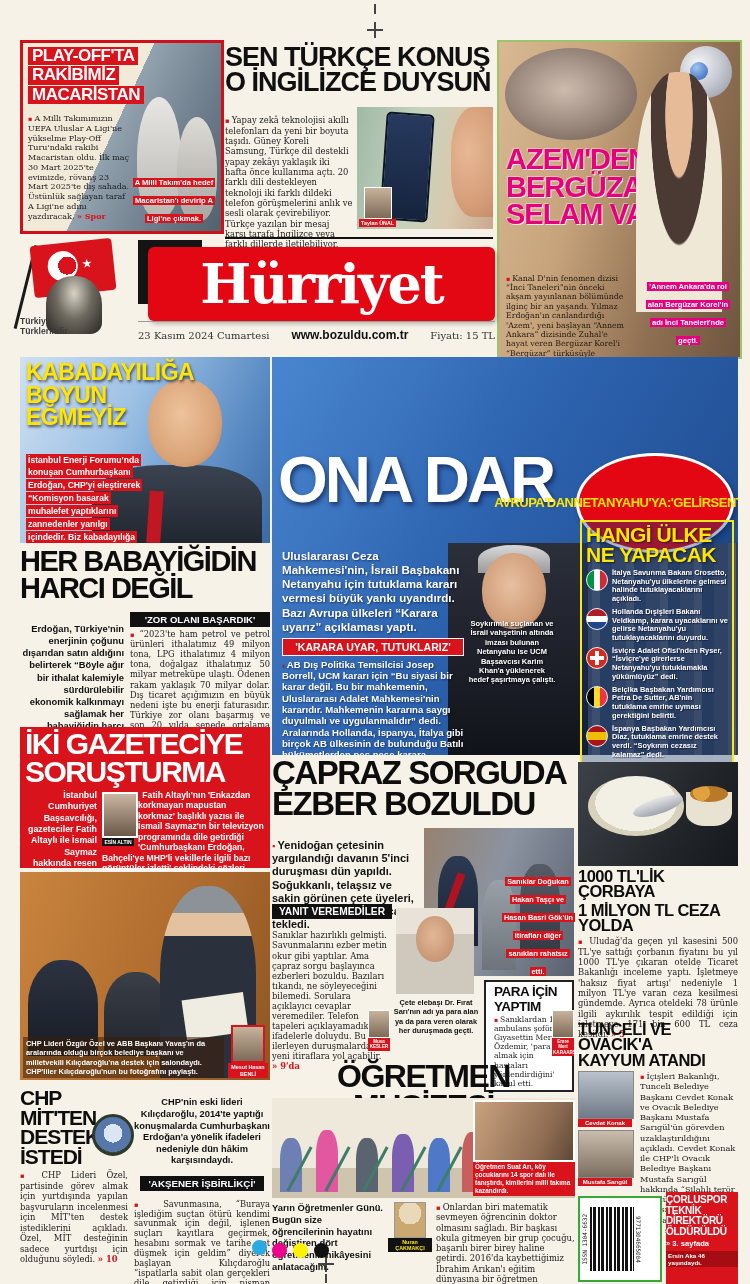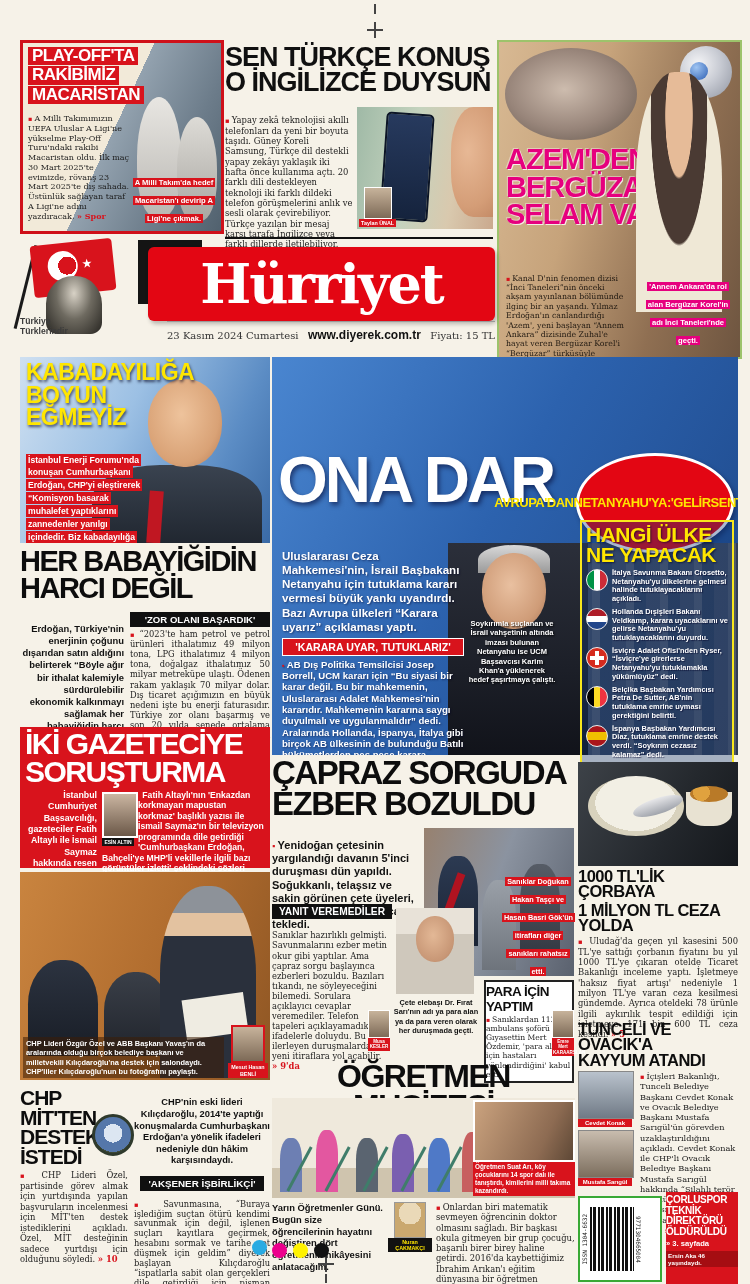--- a/index.html
+++ b/index.html
@@ -57,21 +57,21 @@
     background:radial-gradient(circle at 65% 50%, transparent 0 9px, #fff 9px);}
   .mh-star{position:absolute;left:50px;top:16px;color:#fff;font-size:12px;}
   .mh-bust{position:absolute;left:26px;top:36px;width:56px;height:58px;
     background:radial-gradient(ellipse at 50% 30%,#d8d2c6 0%,#6e6a60 45%,#262420 100%);border-radius:48% 48% 20% 20%;}
   .mh-slogan{position:absolute;left:0;bottom:16px;font-size:8.6px;font-weight:bold;color:#3c3c3c;line-height:1.15;}
   .mh-black{position:absolute;left:118px;top:0;width:64px;height:64px;background:#141414;}
   .mh-red{position:absolute;left:128px;top:7px;width:347px;height:74px;background:#e30613;border-radius:6px;
     display:flex;align-items:center;justify-content:center;box-shadow:2px 3px 4px rgba(0,0,0,.25);}
   .mh-red span{font-family:"DejaVu Serif",serif;font-weight:bold;color:#fff;font-size:54px;letter-spacing:-2px;}
   .mh-row{position:absolute;left:118px;right:0;bottom:8px;height:20px;border-top:1px solid #9a9a9a;
-    display:flex;align-items:center;justify-content:space-between;padding-top:3px;margin-left:29px;}
+    display:flex;align-items:center;justify-content:space-between;padding-top:3px;}
   .mh-date{font-family:"DejaVu Serif",serif;font-size:10px;color:#333;}
   .mh-web{font-size:12px;font-weight:bold;color:#111;}
   .mh-price{font-family:"DejaVu Serif",serif;font-size:10px;color:#333;}
   
   .kabadayi{left:20px;top:357px;width:250px;height:186px;
     background:linear-gradient(115deg,#cfe0f1 0%,#9cc0e4 40%,#5b8cc4 75%,#3a6aa6 100%);overflow:hidden;}
   .kb-face{position:absolute;right:48px;top:22px;width:74px;height:88px;border-radius:48%;
     background:radial-gradient(ellipse at 45% 40%,#eec39c 0%,#d9a276 65%,#b57952 100%);}
   .kb-suit{position:absolute;right:8px;bottom:-8px;width:170px;height:86px;border-radius:40% 40% 0 0;
     background:linear-gradient(180deg,#3a4350,#1e242d);}
@@ -170,21 +170,21 @@
     font-size:10.2px;text-align:center;padding:2px 0;}
   .cz-body{position:absolute;left:0;top:164px;width:118px;font-size:8.4px;line-height:1.2;color:#222;}
   .cz-firat{position:absolute;left:124px;top:150px;width:78px;height:86px;
     background:linear-gradient(180deg,#e8e2d8 0 30%,#cfc8bc 30% 100%);overflow:hidden;}
   .cz-fface{position:absolute;left:20px;top:8px;width:38px;height:46px;border-radius:48%;
     background:radial-gradient(ellipse at 45% 42%,#e3b896 0%,#c79675 70%,#9e6f4e 100%);}
   .cz-cap1{position:absolute;left:120px;top:240px;width:88px;font-size:7.4px;font-weight:bold;text-align:center;line-height:1.25;color:#111;}
   .cz-cap2{position:absolute;right:0;top:112px;width:72px;text-align:center;}
   .cz-cap2 span{background:#d8131c;color:#fff;font-weight:bold;font-size:7.3px;line-height:1.35;padding:0 2px;
     -webkit-box-decoration-break:clone;box-decoration-break:clone;}
-  .cz-box{position:absolute;left:212px;top:222px;width:90px;background:#fff;border:2px solid #222;padding:2px 0;box-sizing:border-box;}
+  .cz-box{position:absolute;left:212px;top:222px;width:90px;background:#fff;border:2px solid #222;padding:2px 8px;box-sizing:border-box;}
   .cz-boxtitle{font-size:13.5px;font-weight:900;letter-spacing:-.5px;color:#0d0d0d;}
   .cz-boxbody{font-size:7.6px;line-height:1.2;color:#222;}
   .tinyby{width:22px;text-align:center;}
   .tinyby .bphoto{width:20px;height:26px;margin:0 auto;background:linear-gradient(180deg,#c7b39b,#7d6a57);border:1px solid #fff;}
   .tinyby .blabel{background:#d8131c;color:#fff;font-weight:bold;font-size:4.6px;line-height:1.15;padding:1px 1px;}
   
   .ogretmen{left:272px;top:1062px;width:303px;height:196px;}
   .og-title{font-size:32px;letter-spacing:-1.5px;color:#0d0d0d;text-align:center;}
   .og-photo{position:absolute;left:0;top:36px;width:303px;height:100px;background:linear-gradient(180deg,#efe9dc 0 70%,#cfc4ae 70% 100%);overflow:hidden;}
   .og-kid{position:absolute;bottom:6px;width:22px;height:54px;border-radius:40% 40% 0 0;}
@@ -296,21 +296,21 @@
     <div class="mh-slogan">
       <div>Türkiye</div>
       <div>Türklerindir</div>
     </div>
     <div class="mh-black"></div>
     <div class="mh-red">
         <span>Hürriyet</span>
       </div>
     <div class="mh-row">
       <span class="mh-date">23 Kasım 2024 Cumartesi</span>
-      <span class="mh-web">www.diyerek.com.tr</span>
+      <span class="mh-web">www.bozuldu.com.tr</span>
       <span class="mh-price">Fiyatı: 15 TL</span>
     </div>
   </header>
 
   <section class="abs kabadayi">
     <div class="kb-suit"></div>
     <div class="kb-face"></div>
     <div class="kb-tie"></div>
     <div class="abs kb-title" style="left:6px;top:4px;">
       <div>KABADAYILIĞA</div>

